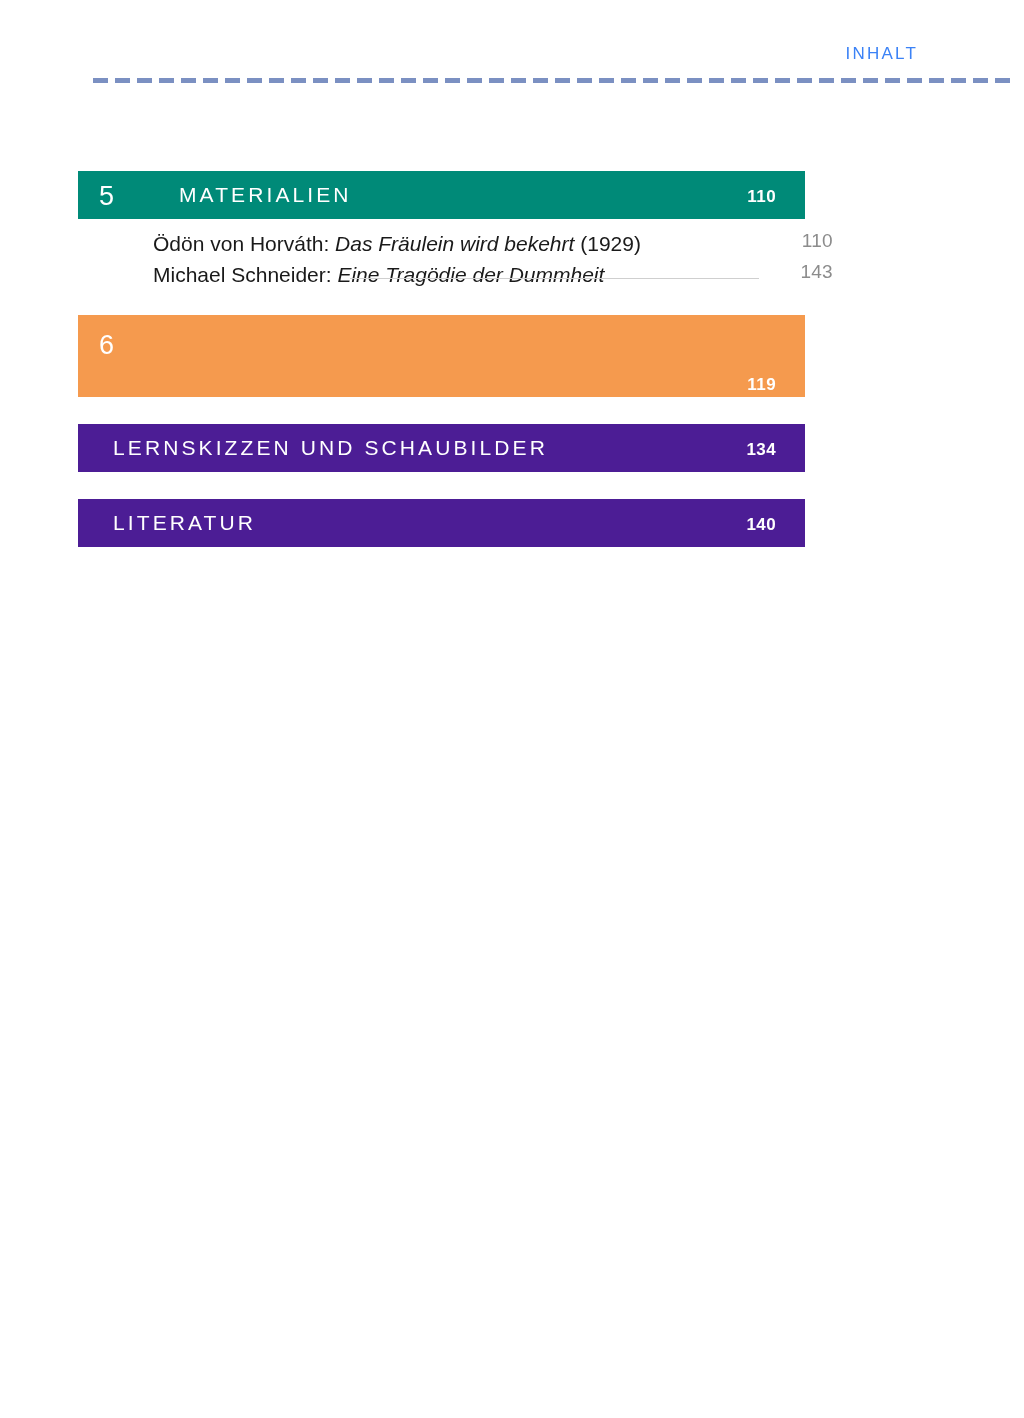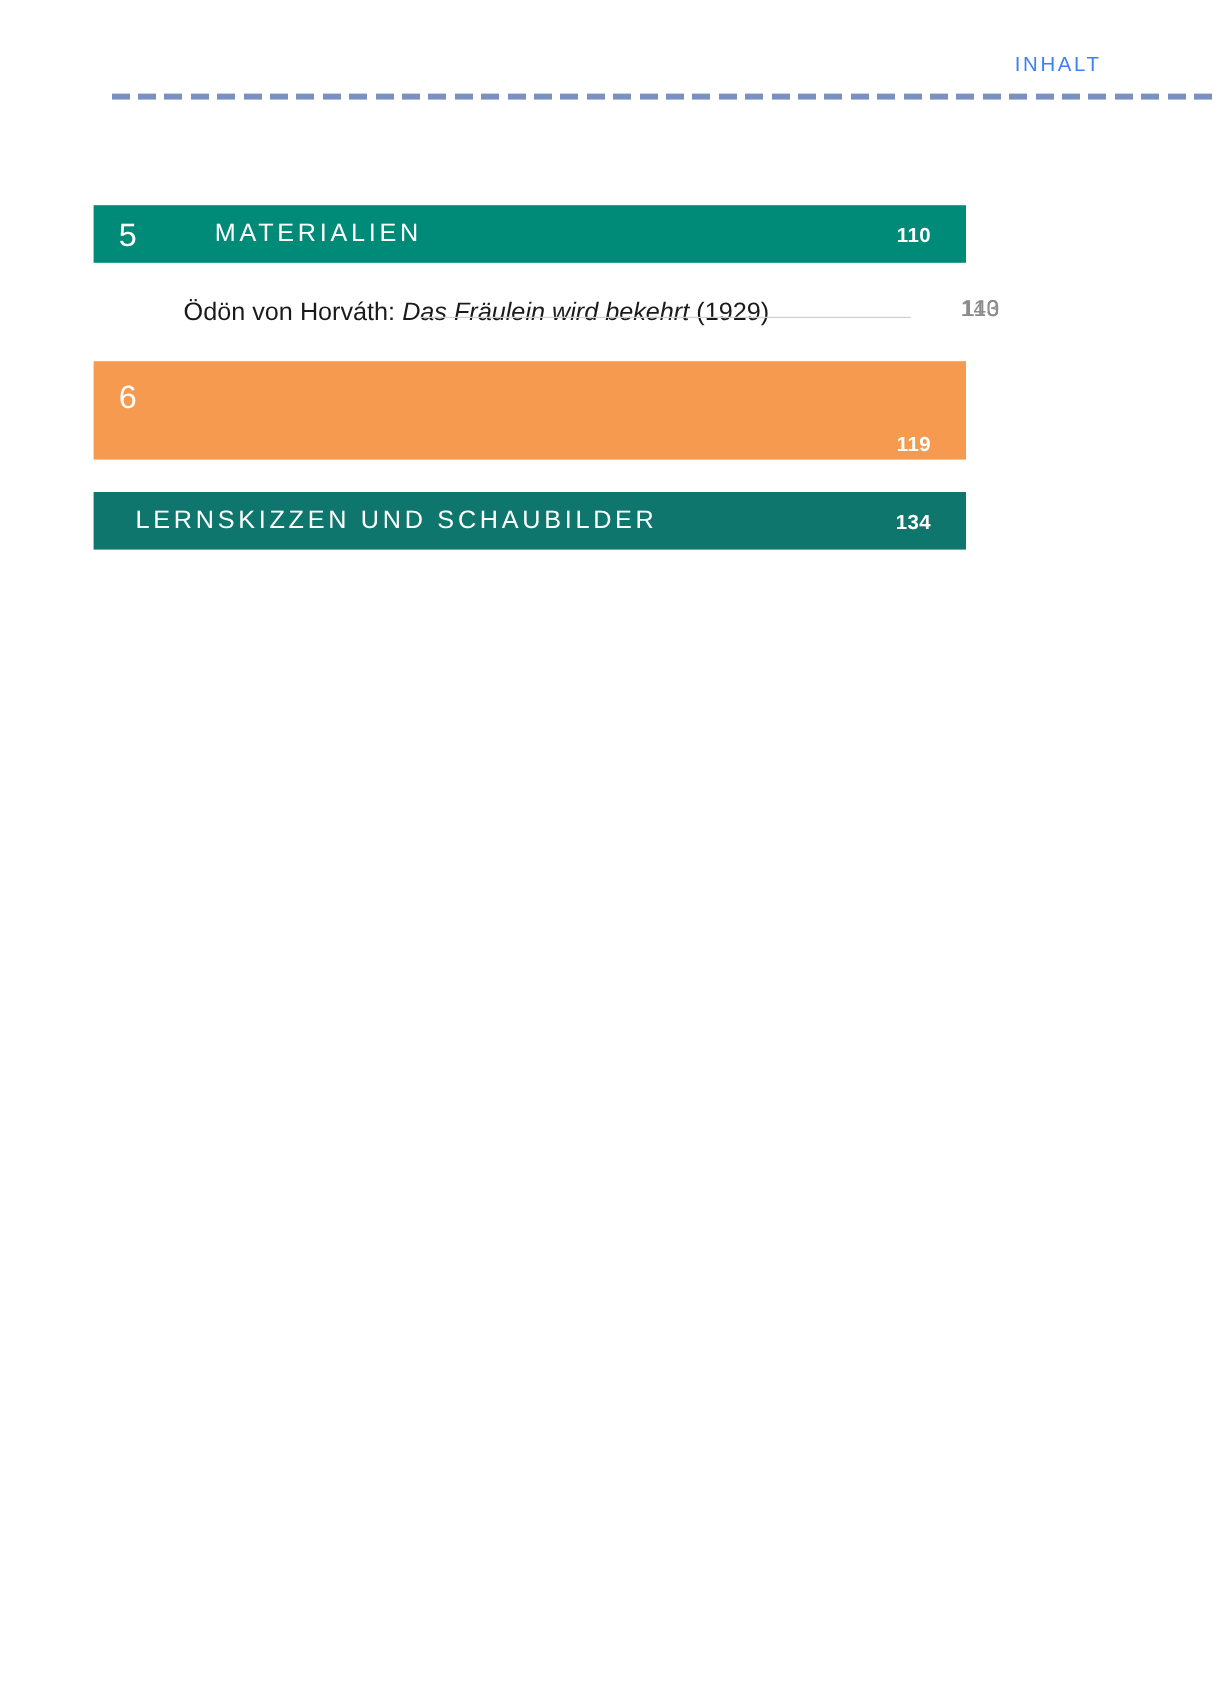--- a/index.html
+++ b/index.html
@@ -60,21 +60,21 @@
   
   .bar {
     position: relative;
     box-sizing: border-box;
     display: flex;
     align-items: center;
     color: #ffffff;
   }
   .bar--teal   { background: #008a78; }
   .bar--orange { background: #f59a4e; }
-  .bar--blue   { background: #0f766e; }
+  .bar--blue   { background: #4c1d95; }
 
   .bar--single { height: 48px; }
   .bar--double { height: 82px; }
 
   .bar-num {
     position: absolute;
     left: 0;
     width: 57px;
     text-align: center;
     font-size: 27px;
@@ -104,21 +104,21 @@
     color: #ffffff;
   }
   .bar--single .bar-page { top: 16px; }
   .bar--double .bar-page { top: 60px; }
 
   .gap-sm { height: 25px; }
   .gap-md { height: 27px; }
 
   
   .subs {
-    padding: 26px 0 0 0;
+    padding: 9px 0 0 0;
   }
   .sub {
     position: relative;
     font-size: 21px;
     line-height: 31px;
     color: #1a1a1a;
     font-family: "Liberation Sans", sans-serif;
   }
   .sub-text {
     display: block;
@@ -163,20 +163,23 @@
       <span class="bar-page">110</span>
     </div>
 
     <div class="subs">
 
       <div class="sub">
         <span class="sub-text"><span>Ödön von Horváth: </span><span class="it">Das Fräulein wird bekehrt</span><span> (1929)</span></span>
         <span class="sub-page">110</span>
       </div>
 
+      <div class="sub">
+        <span class="sub-text"><span>Michael Schneider: </span><span class="it">Eine Tragödie der Dummheit</span></span>
+      </div>
 
       <div class="sub">
         <span class="leader"></span>
         <span class="sub-page">143</span>
       </div>
 
     </div>
 
     <div class="gap-sm"></div>
 
@@ -187,15 +190,19 @@
 
     <div class="gap-md"></div>
 
     <div class="bar bar--blue bar--single">
       <span class="bar-title">LERNSKIZZEN UND SCHAUBILDER</span>
       <span class="bar-page">134</span>
     </div>
 
     <div class="gap-md"></div>
 
+    <div class="bar bar--blue bar--single">
+      <span class="bar-title">LITERATUR</span>
+      <span class="bar-page">140</span>
+    </div>
 
   </div>
 </div>
 
 </body></html>

